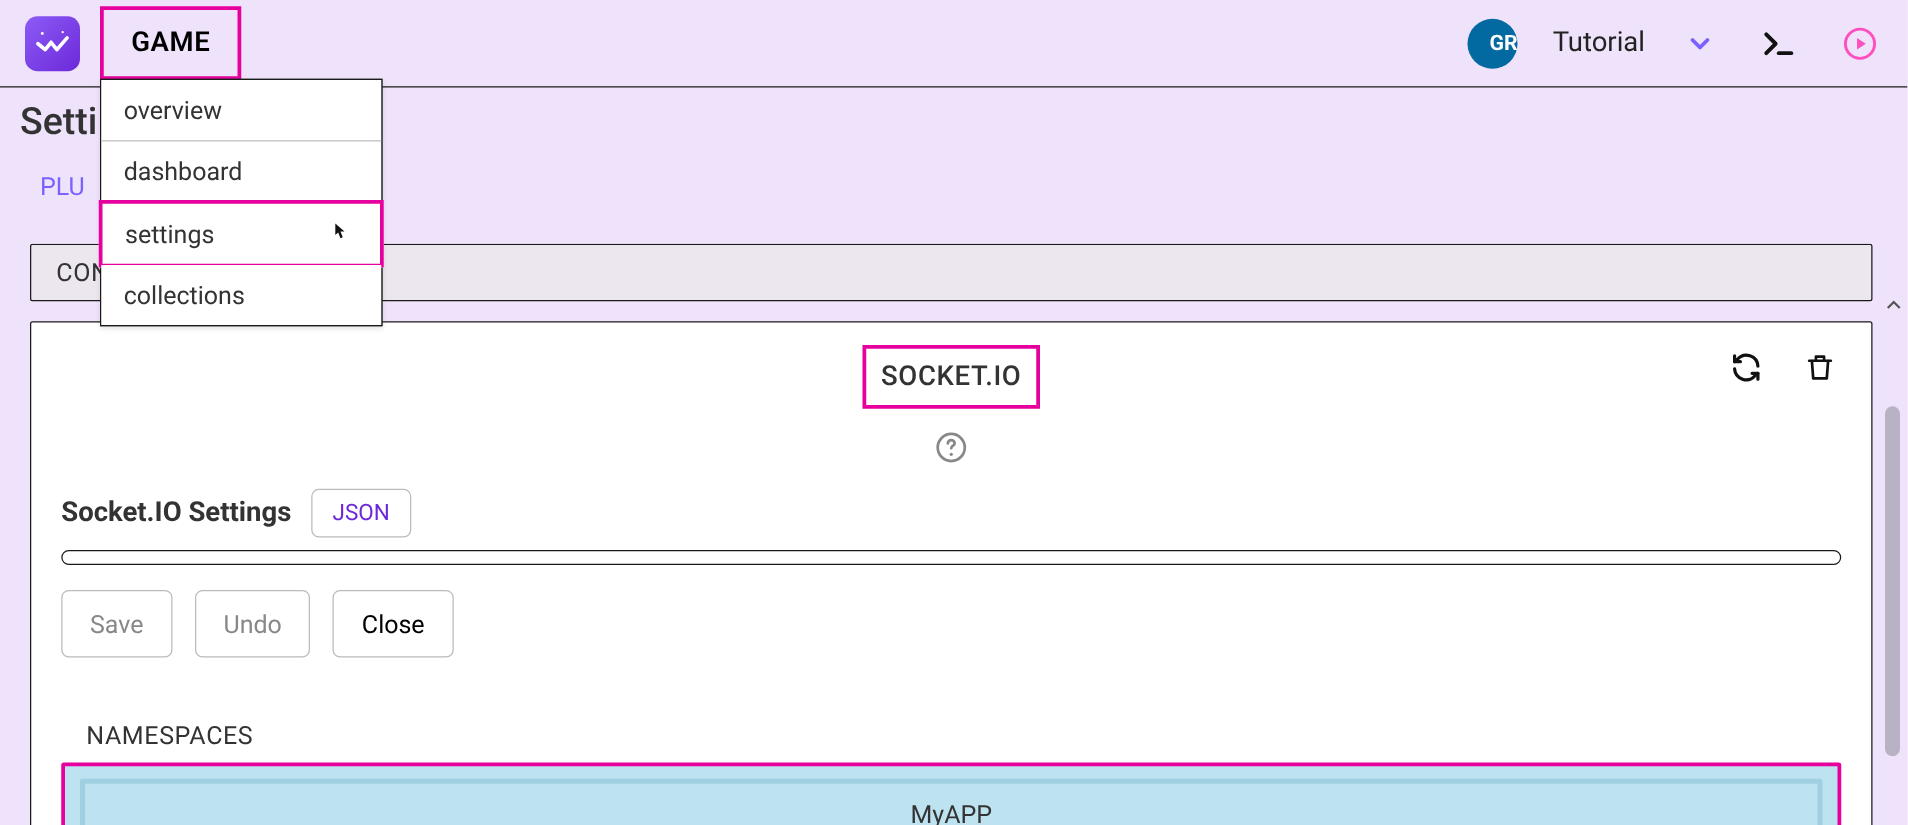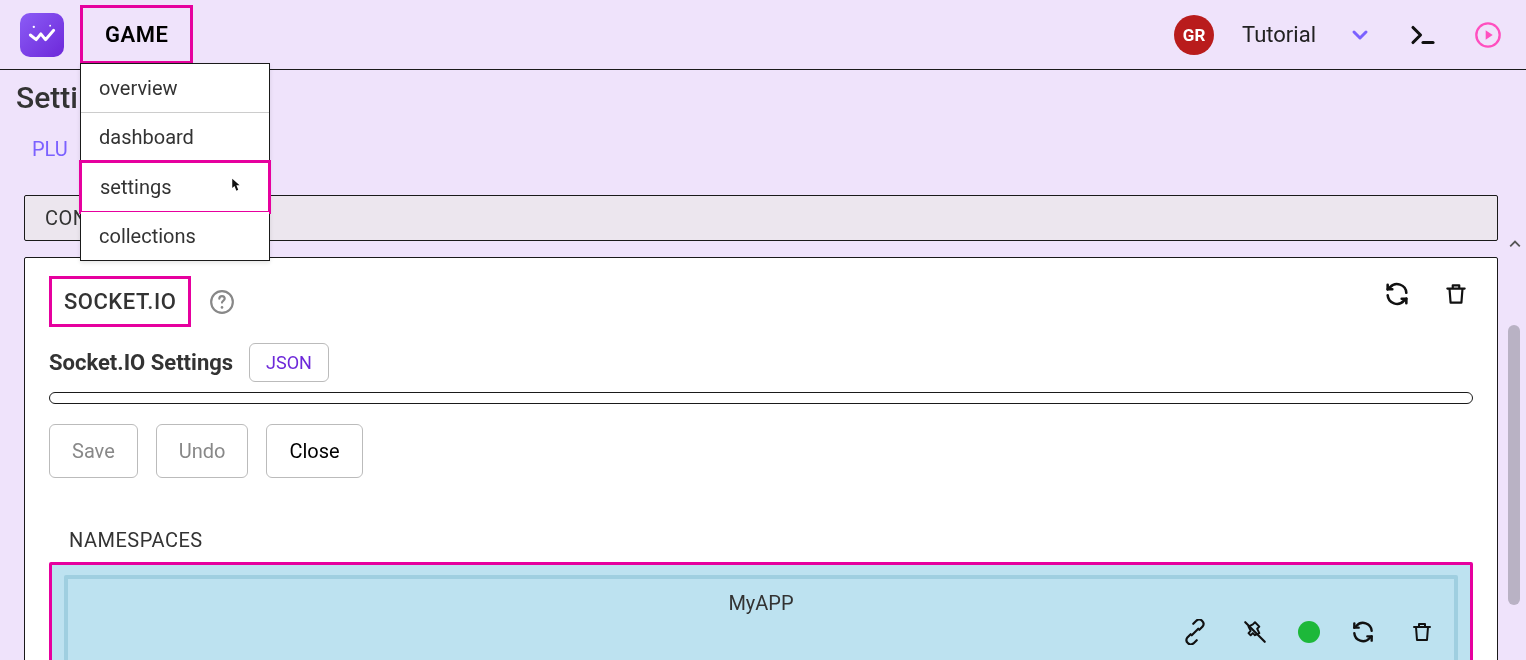--- a/index.html
+++ b/index.html
@@ -58,21 +58,21 @@
     letter-spacing: 0.5px;
     padding: 14px 22px;
     cursor: pointer;
     font-family: inherit;
   }
 
   
   .dropdown {
     position: absolute;
     top: 58px; left: 0;
-    width: 190px;
+    width: 226px;
     background: #404040;
     border: 1px solid var(--border-black);
     box-shadow: 0 2px 4px rgba(0,0,0,0.1);
     z-index: 20;
   }
   .dropdown-item {
     padding: 12px 18px;
     font-size: 20px;
     cursor: pointer;
     border-bottom: 1px solid #ccc;
@@ -93,25 +93,25 @@
 
   .topbar-right {
     margin-left: auto;
     display: flex;
     align-items: center;
     gap: 28px;
   }
   .avatar-badge {
     width: 40px; height: 40px;
     border-radius: 50%;
-    background: #b91c1c;
+    background: #0369a1;
     color: #fff;
     font-weight: 700;
     font-size: 17px;
-    display: flex; align-items: center; justify-content: center;
+    display: flex; align-items: center; justify-content: flex-end;
   }
   .project-name {
     font-size: 22px;
     color: #222;
   }
   .icon-btn {
     background: none; border: none; cursor: pointer;
     padding: 4px;
     display: flex; align-items: center; justify-content: center;
   }
@@ -181,20 +181,21 @@
     border: 1px solid var(--border-black);
     border-radius: 2px;
     padding: 18px 24px 24px 24px;
     position: relative;
   }
   .panel-head {
     display: flex;
     align-items: center;
     gap: 14px;
     position: relative;
+    flex-direction: column;
   }
   .panel-title-box {
     border: 3px solid var(--magenta);
     padding: 10px 12px;
     font-size: 22px;
     font-weight: 500;
     letter-spacing: 0.5px;
   }
   .panel-actions {
     position: absolute;

